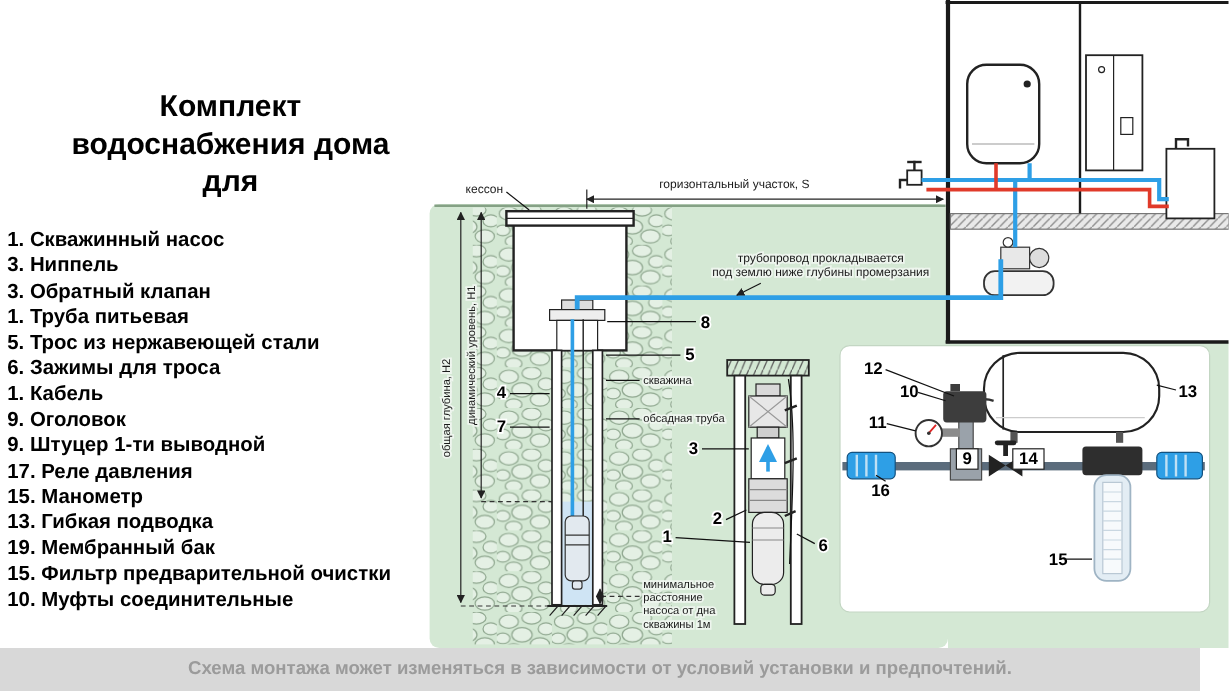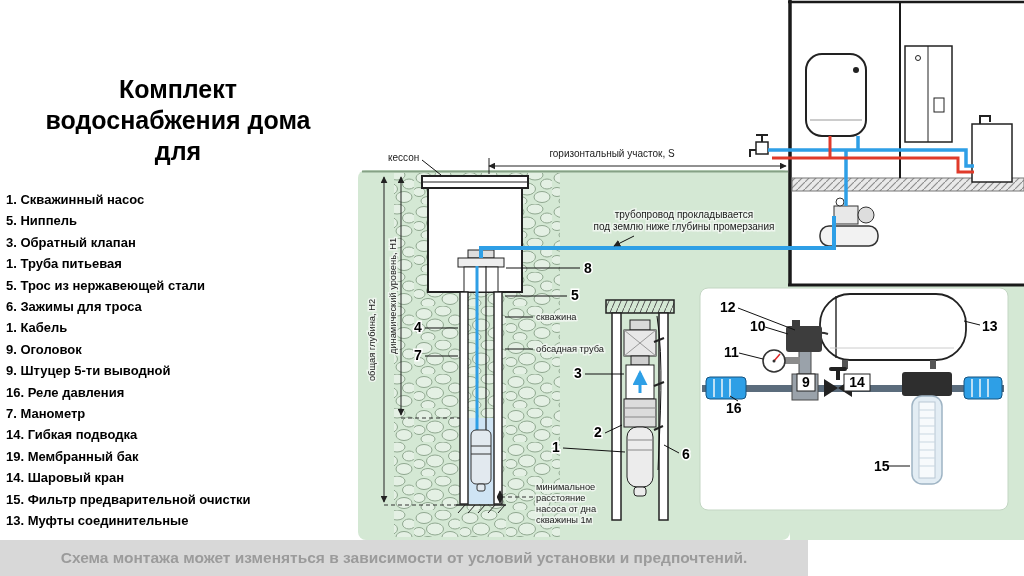--- a/index.html
+++ b/index.html
@@ -1,25 +1,25 @@
 <!DOCTYPE html>
 <html style="--cold: #2e9fe6; --hot: #e03a2a; --ground: #d4e8d4;"><head>
 <meta charset="utf-8">
 <style>
   :root{ --cold:#2e9fe6; --hot:#e03a2a; --ground:#d4e8d4; }
   html,body{margin:0;padding:0;background:#fff;}
   .page{position:relative;width:1024px;height:576px;background:#fff;overflow:hidden;
         font-family:"Liberation Sans",sans-serif;}
   .page svg{position:absolute;left:0;top:0;}
   .title{position:absolute;left:0;top:74px;width:356px;text-align:center;
-         font-weight:bold;font-size:25px;line-height:31px;color:#000;}
+         font-weight:bold;font-size:25px;line-height:31px;color:#000;padding-left:14px;}
   .parts{position:absolute;left:6px;top:189px;width:354px;font-weight:bold;
-         font-size:13px;line-height:21.4px;color:#000;}
+         font-size:17px;line-height:21.4px;color:#000;}
   .part{white-space:nowrap;}
-  .footer{position:absolute;left:0;top:540px;width:808px;height:36px;background:#d8d8d8;
+  .footer{position:absolute;left:0;top:540px;width:1000px;height:36px;background:#d8d8d8;
           color:#9b9b9b;font-weight:bold;font-size:15.5px;line-height:35px;text-align:center;}
   svg text{font-family:"Liberation Sans",sans-serif;}
   .lbl{font-size:10px;fill:#1a1a1a;paint-order:stroke;stroke:#eef5ee;stroke-width:3px;}
   .lblw{font-size:10px;fill:#1a1a1a;}
   .lbl9{font-size:9.3px;fill:#1a1a1a;paint-order:stroke;stroke:#eef5ee;stroke-width:3px;}
   .co{font-size:14px;font-weight:bold;fill:#000;paint-order:stroke;stroke:#ffffff;stroke-width:3px;}
   .ld{stroke:#111;stroke-width:1;fill:none;}
   .dim{stroke:#222;stroke-width:1;fill:none;}
   .dash{stroke:#333;stroke-width:1;stroke-dasharray:4 3;fill:none;}
   .blk{stroke:#222;fill:#fff;}
@@ -293,34 +293,33 @@
   </svg>
 
   <div class="title">
     <div>Комплект</div>
     <div>водоснабжения дома</div>
     <div>для</div>
   </div>
 
   <div class="parts">
       <div class="part">1. Скважинный насос</div>
-      <div class="part">5. Ниппель</div>
+      <div class="part">3. Ниппель</div>
       <div class="part">3. Обратный клапан</div>
       <div class="part">1. Труба питьевая</div>
       <div class="part">5. Трос из нержавеющей стали</div>
       <div class="part">6. Зажимы для троса</div>
       <div class="part">1. Кабель</div>
       <div class="part">9. Оголовок</div>
-      <div class="part">9. Штуцер 5-ти выводной</div>
-      <div class="part">16. Реле давления</div>
-      <div class="part">7. Манометр</div>
-      <div class="part">14. Гибкая подводка</div>
+      <div class="part">9. Штуцер 1-ти выводной</div>
+      <div class="part">17. Реле давления</div>
+      <div class="part">15. Манометр</div>
+      <div class="part">13. Гибкая подводка</div>
       <div class="part">19. Мембранный бак</div>
-      <div class="part">14. Шаровый кран</div>
       <div class="part">15. Фильтр предварительной очистки</div>
-      <div class="part">13. Муфты соединительные</div>
+      <div class="part">10. Муфты соединительные</div>
     </div>
 
   <div class="footer">
     <span>Схема монтажа может изменяться в зависимости от условий установки и предпочтений.</span>
   </div>
 
 </div>
 
 </body></html>

